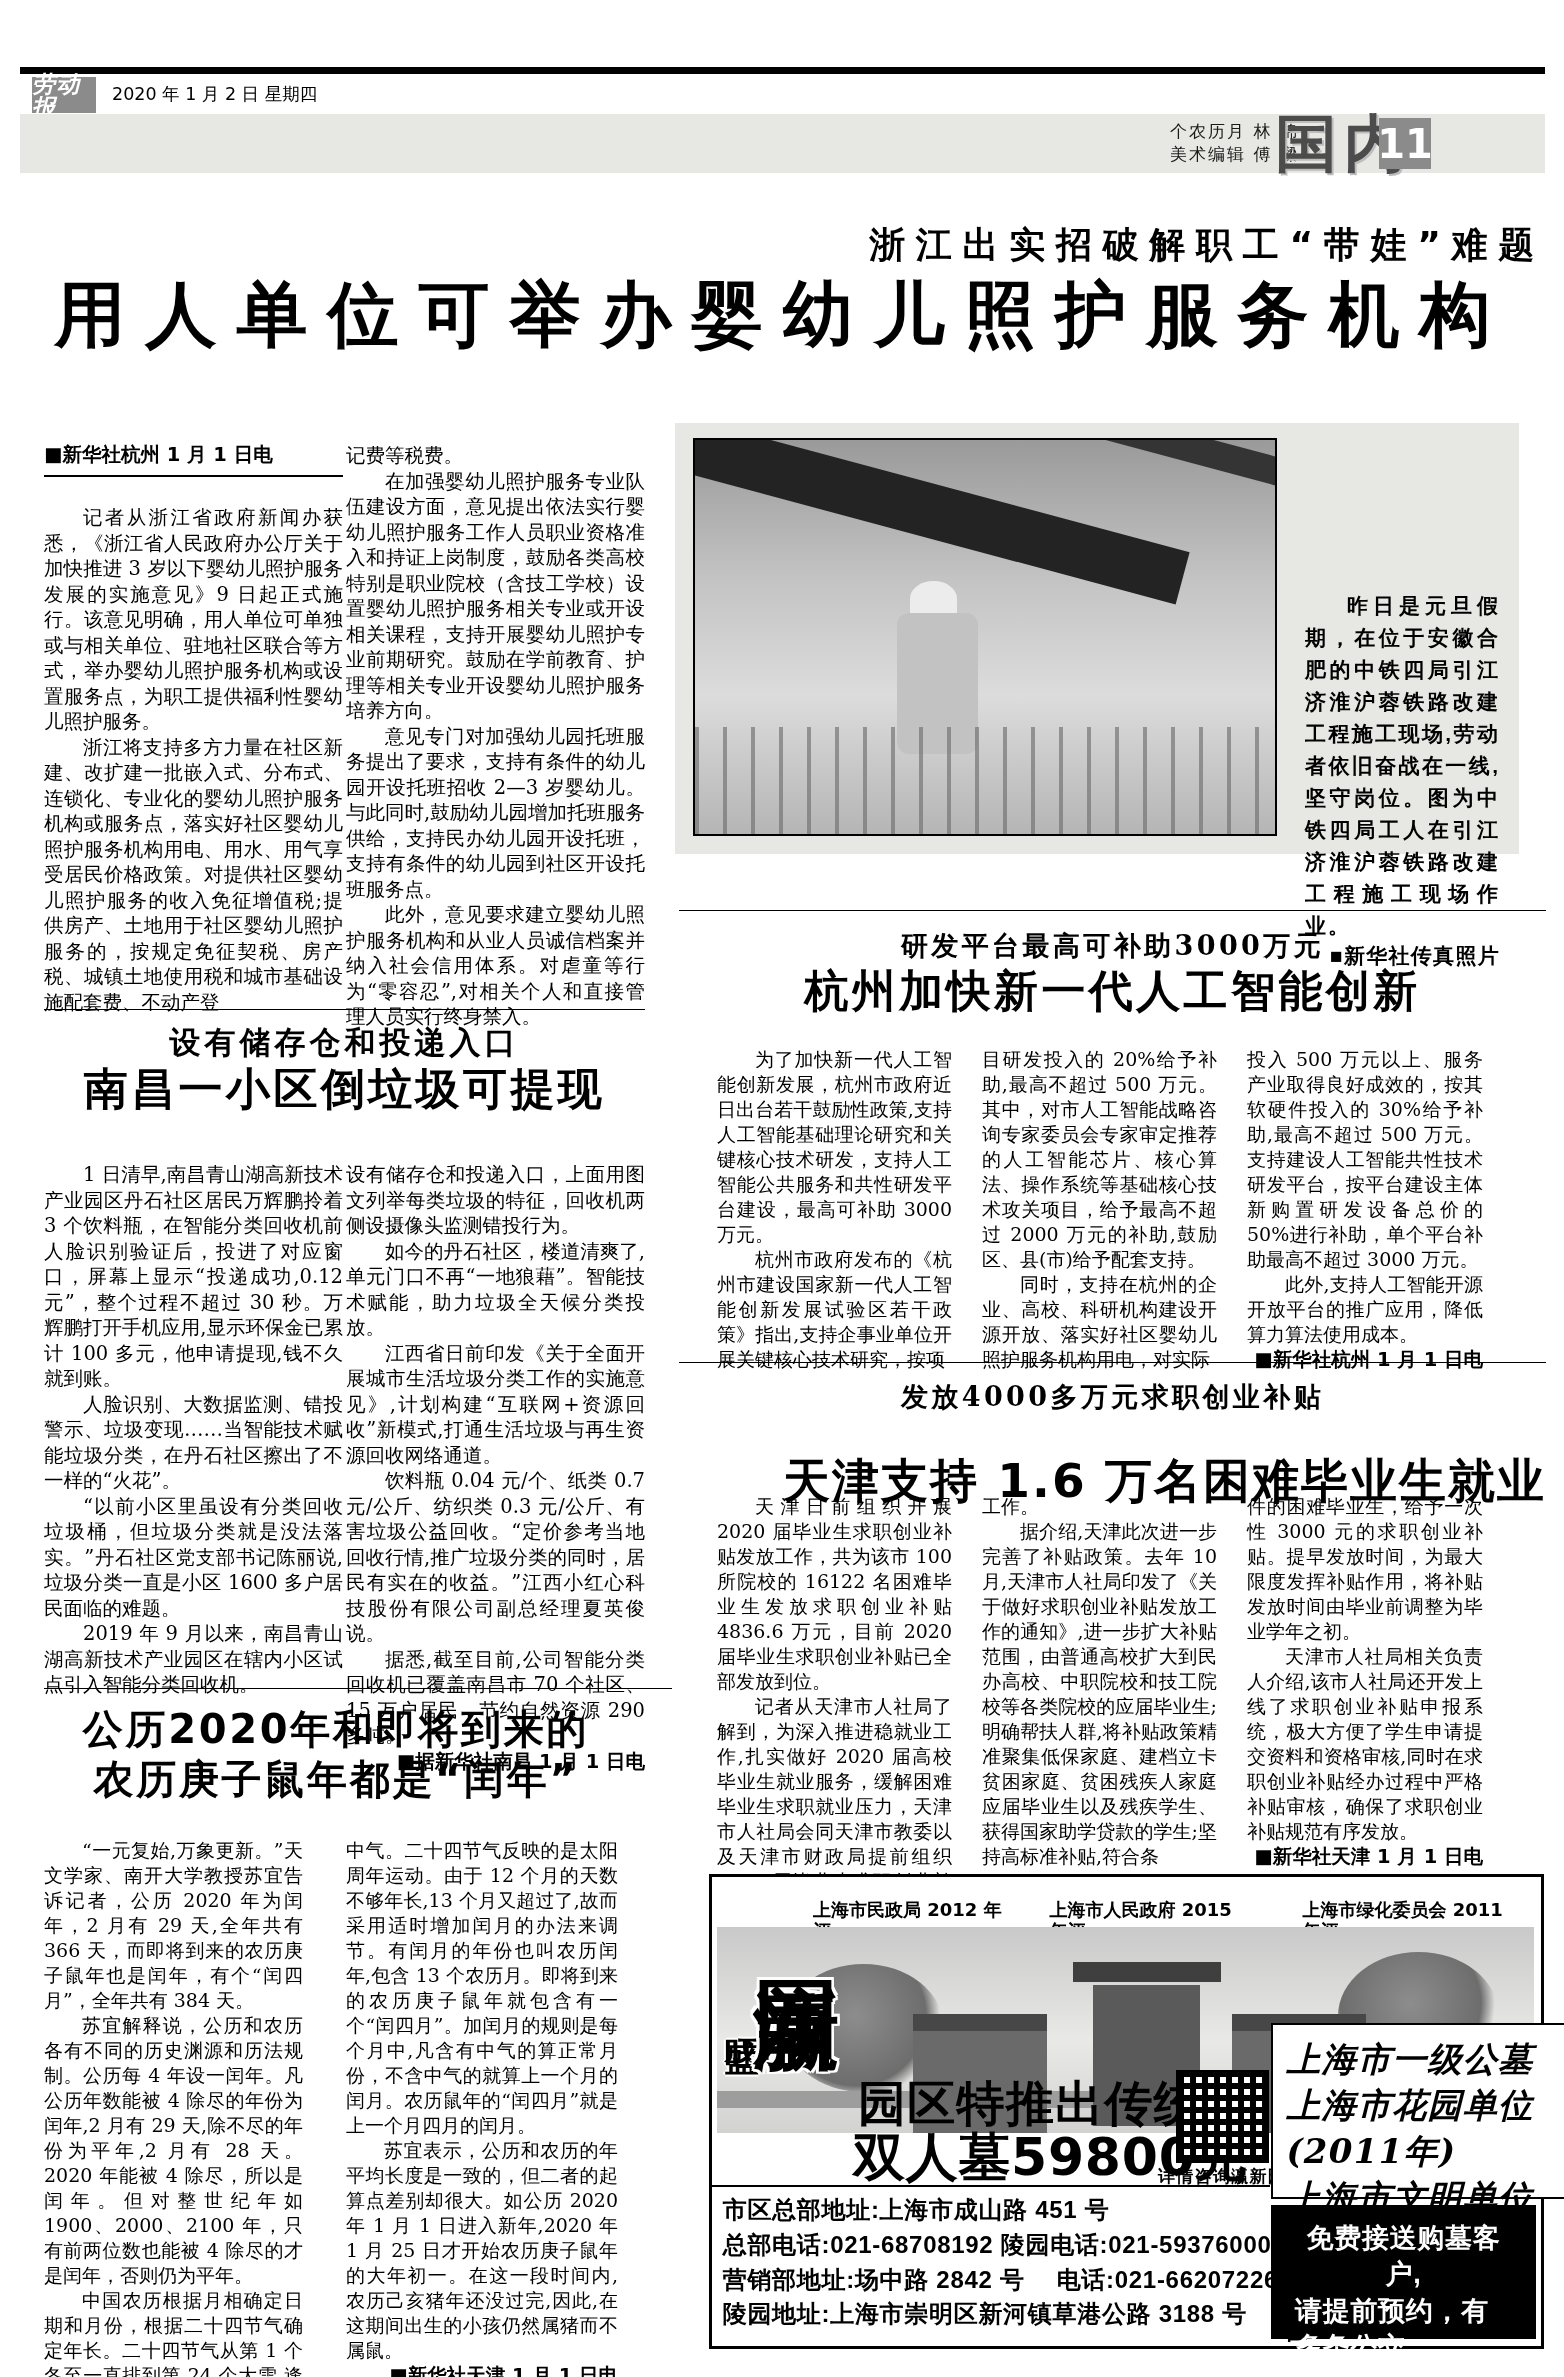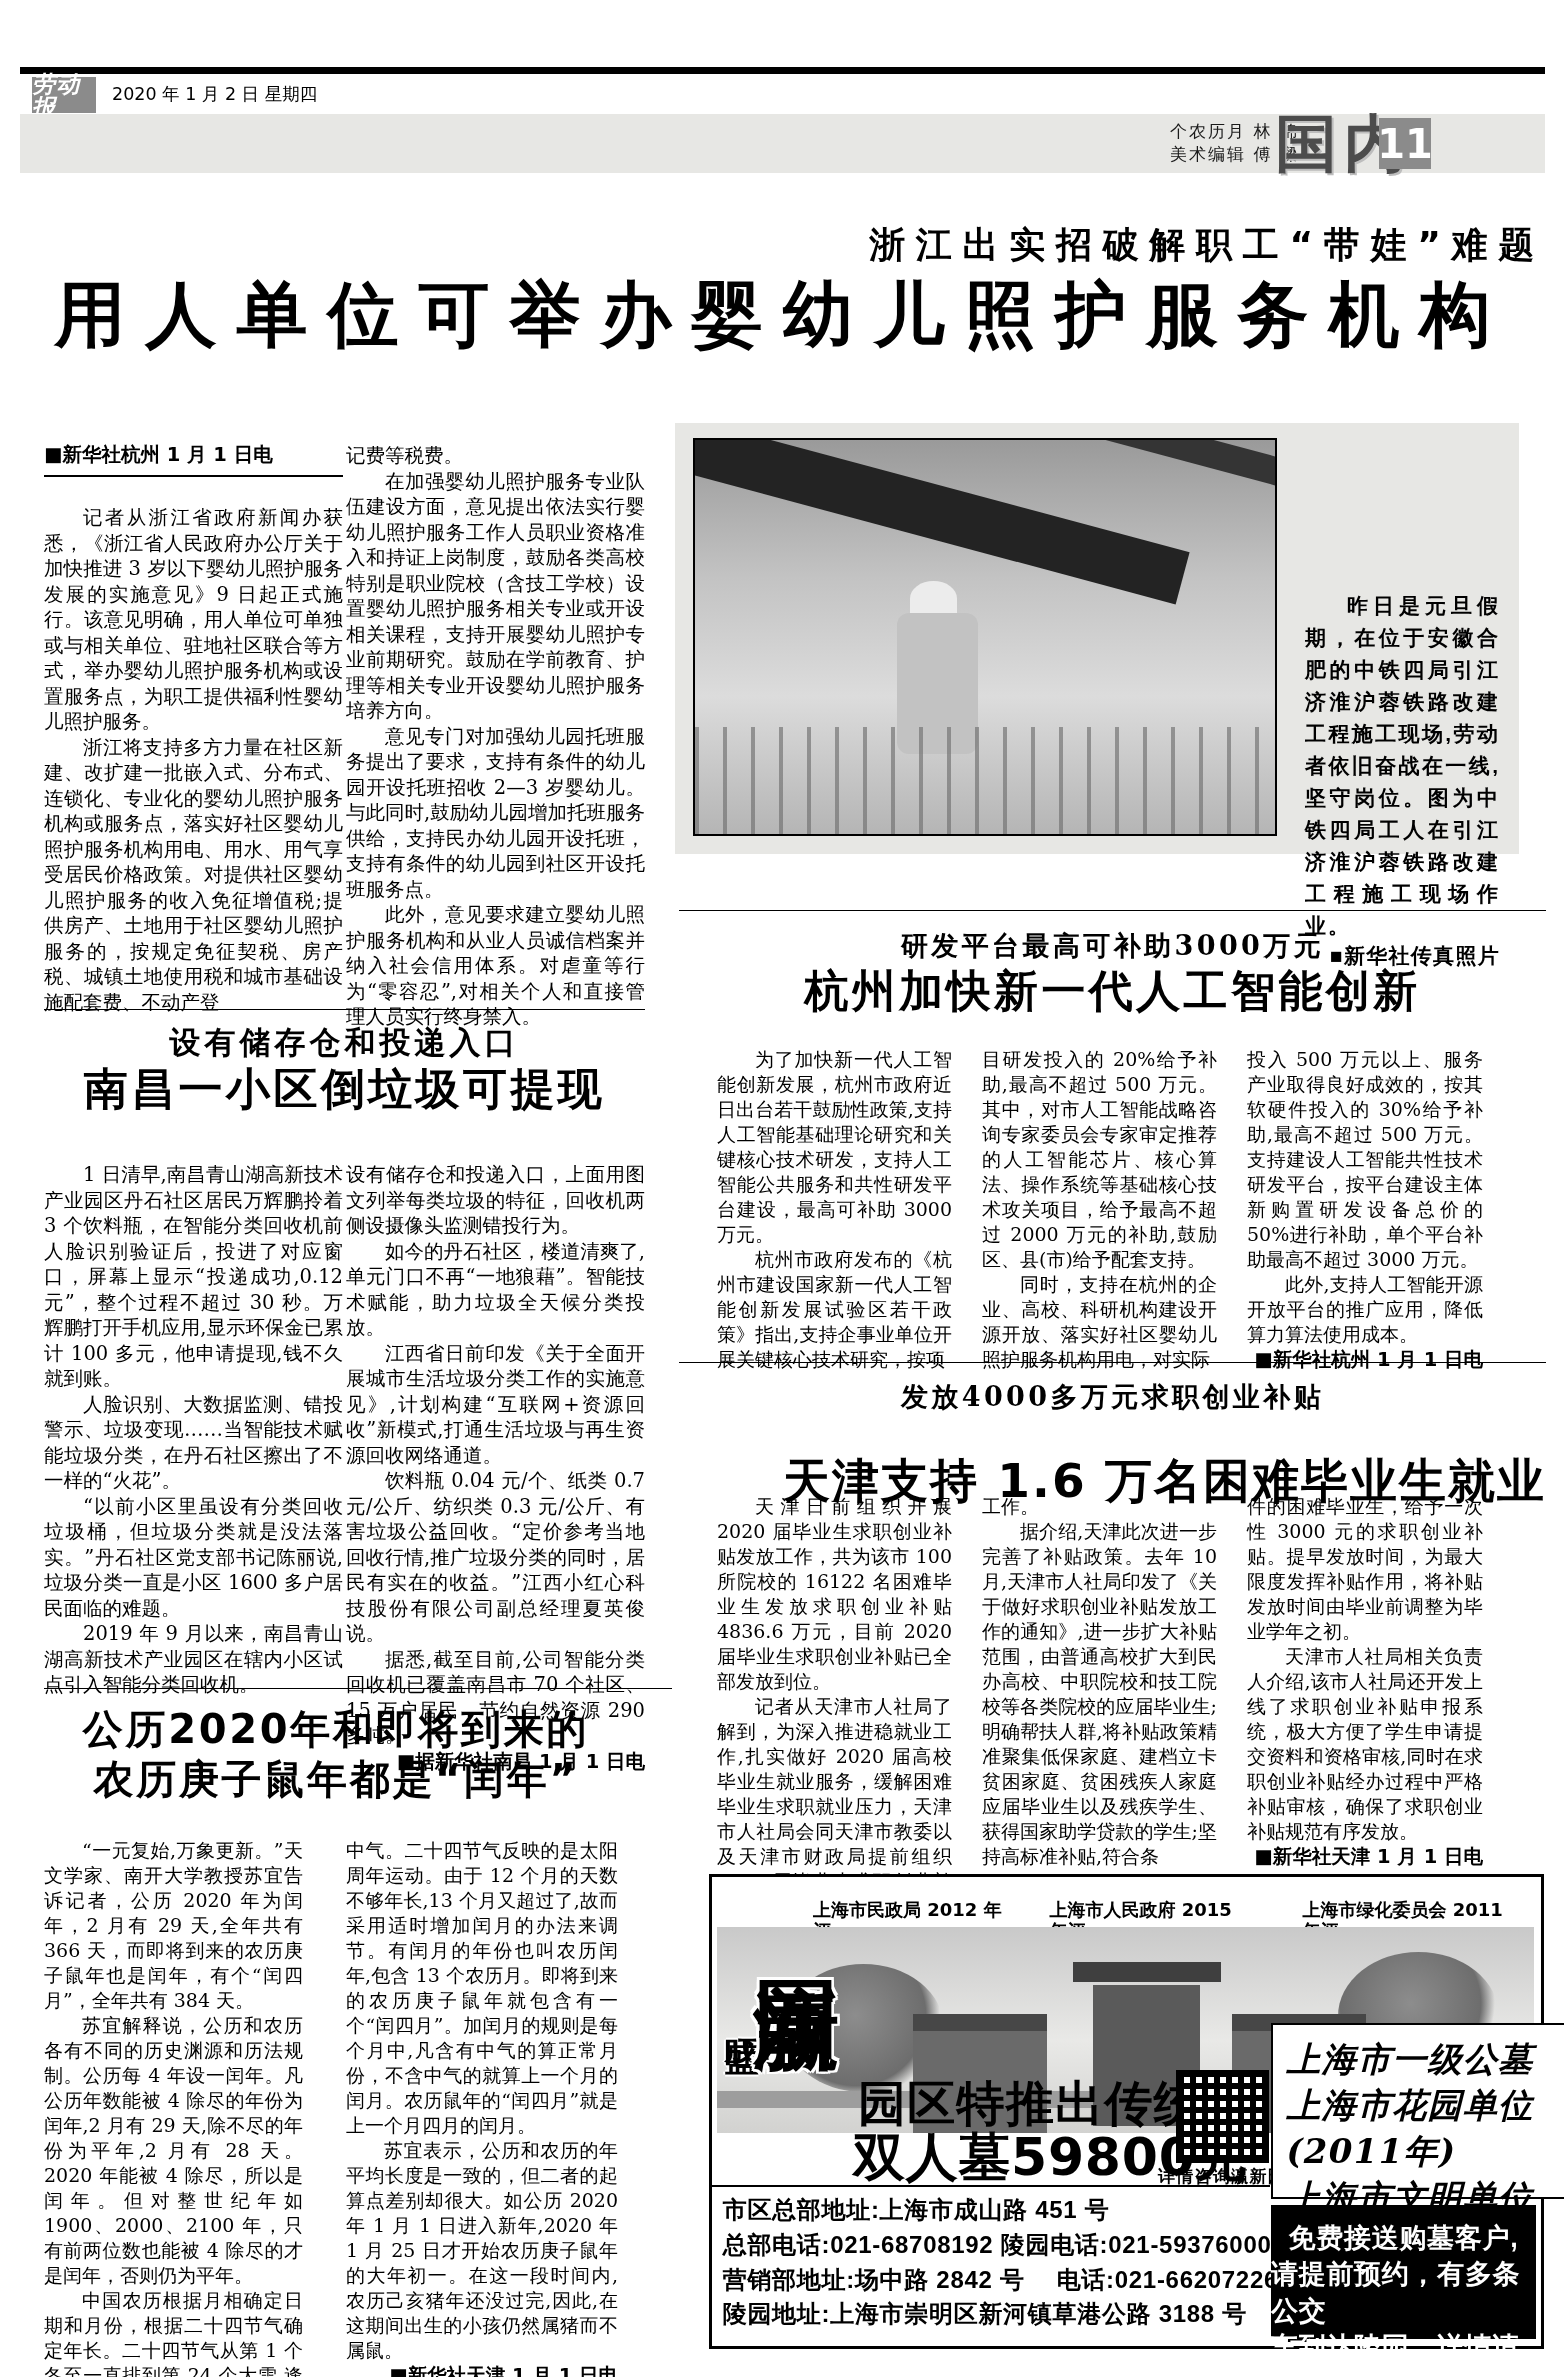--- a/index.html
+++ b/index.html
@@ -62,21 +62,21 @@
   .promo1{font:900 48px/1 "DejaVu Sans",sans-serif;letter-spacing:1.3px;}
   .promo2{font:900 52px/1 "DejaVu Sans",sans-serif;letter-spacing:0.7px;}
   .qr{border:2.7px solid #000;background:
       repeating-linear-gradient(0deg,#000 0 6px,rgba(0,0,0,0) 6px 12px),
       repeating-linear-gradient(90deg,#000 0 6px,#fff 6px 12px);}
   .qr-caption{font:600 17px/1.2 "DejaVu Serif",serif;letter-spacing:1.3px;}
   .honors{border:2px solid #000;background:#fff;padding:12px 13.4px;box-sizing:border-box;}
   .honors div{margin:0;}
   .honor-big{font:italic 700 34px/1.35 "DejaVu Serif",serif;letter-spacing:1.3px;}
   .honor-small{font:700 22px/1.45 "Liberation Sans",sans-serif;letter-spacing:0.7px;}
-  .svc-panel{background:#000;color:#fff;padding:15px 0;box-sizing:border-box;}
+  .svc-panel{background:#000;color:#fff;padding:15px 24px;box-sizing:border-box;}
   .svc-panel div{font:700 27px/1.35 "Liberation Sans",sans-serif;letter-spacing:0.7px;}
   .svc-panel div:first-child{text-align:center;}
   .contact{font:700 24px/1.45 "Liberation Sans",sans-serif;letter-spacing:0.7px;}
   .contact div{margin:0;white-space:nowrap;}
 </style>
 </head>
 <body>
 
 <div class="page">
 

